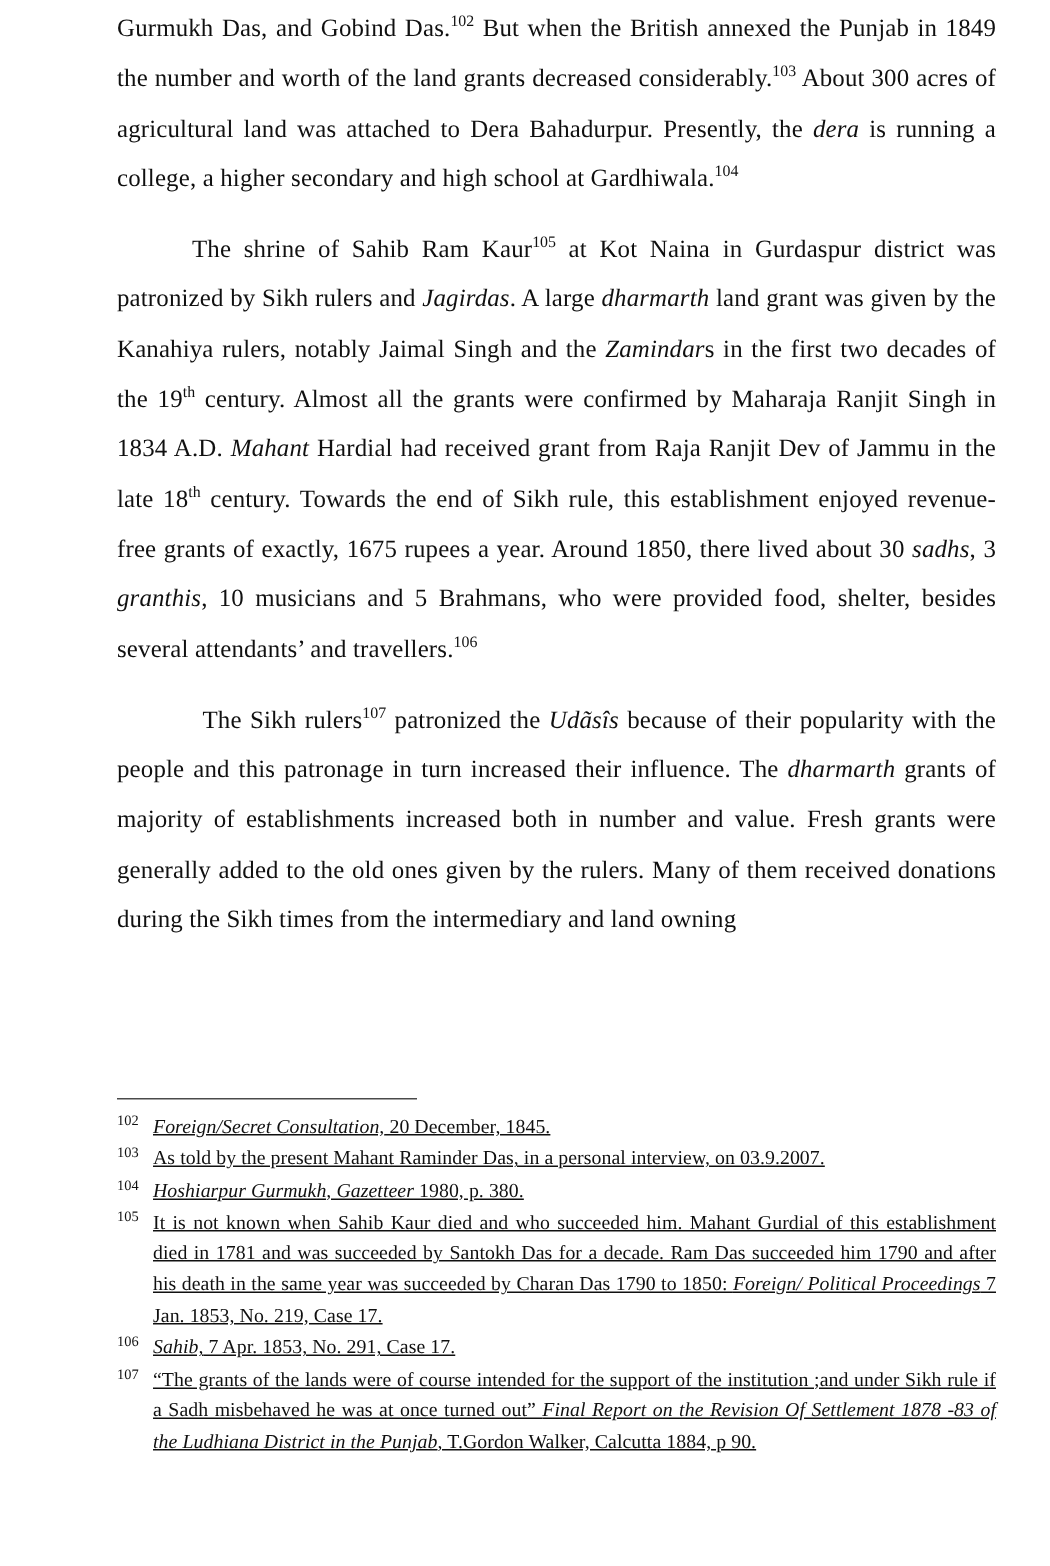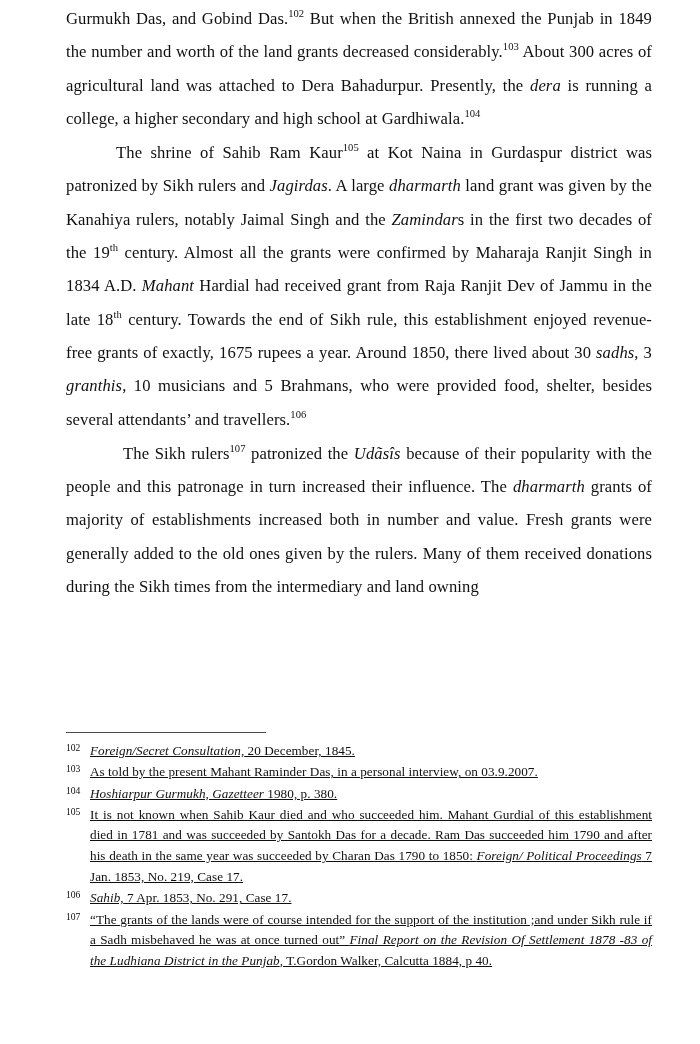--- a/index.html
+++ b/index.html
@@ -11,21 +11,21 @@
   body {
     width: 700px;
     height: 1044px;
     position: relative;
     font-family: "Liberation Serif", "DejaVu Serif", serif;
     color: #101010;
     overflow: hidden;
   }
   .page {
     position: absolute;
-    left: 4px; top: 0;
+    left: 16px; top: 0;
     width: 596px;
     height: 1044px;
     box-sizing: border-box;
     border-radius: 24px;
   }
   .body-block {
     position: absolute;
     left: 62px;
     top: 2px;
     width: 586px;
@@ -35,21 +35,21 @@
     font-size: 16.6px;
     line-height: 33.3px;
     text-align: justify;
     text-justify: inter-word;
     -webkit-hyphens: none;
     hyphens: none;
     letter-spacing: 0.1px;
   }
   p.para.indent1 { text-indent: 50px; }
   p.para.indent2 { text-indent: 57px; }
-  p.para + p.para { margin-top: 1px; }
+  p.para + p.para { margin-top: 14px; }
 
   .it { font-style: italic; }
 
   sup.ref {
     font-size: 10.6px;
     vertical-align: super;
     line-height: 0;
     letter-spacing: 0;
   }
 
@@ -121,17 +121,17 @@
       <span class="fn-body"><span>It is not known when Sahib Kaur died and who succeeded him. Mahant Gurdial of this establishment died in 1781 and was succeeded by Santokh Das for a decade. Ram Das succeeded him 1790 and after his death in the same year was succeeded by Charan Das 1790 to 1850: </span><span class="it">Foreign/ Political Proceedings</span><span> 7 Jan. 1853, No. 219, Case 17.</span></span>
     </div>
 
     <div class="fn">
       <span class="fn-num">106</span>
       <span class="fn-body"><span class="it">Sahib,</span><span> 7 Apr. 1853, No. 291, Case 17.</span></span>
     </div>
 
     <div class="fn tall">
       <span class="fn-num">107</span>
-      <span class="fn-body"><span>“The grants of the lands were of course intended for the support of the institution ;and under Sikh rule if a Sadh misbehaved he was at once turned out” </span><span class="it">Final Report on the Revision Of Settlement  1878 -83 of the Ludhiana District in the Punjab</span><span>, T.Gordon Walker, Calcutta 1884, p 40.</span></span>
+      <span class="fn-body"><span>“The grants of the lands were of course intended for the support of the institution ;and under Sikh rule if a Sadh misbehaved he was at once turned out” </span><span class="it">Final Report on the Revision Of Settlement  1878 -83 of the Ludhiana District in the Punjab</span><span>, T.Gordon Walker, Calcutta 1884, p 90.</span></span>
     </div>
 
   </div>
 </div>
 
 </body></html>

